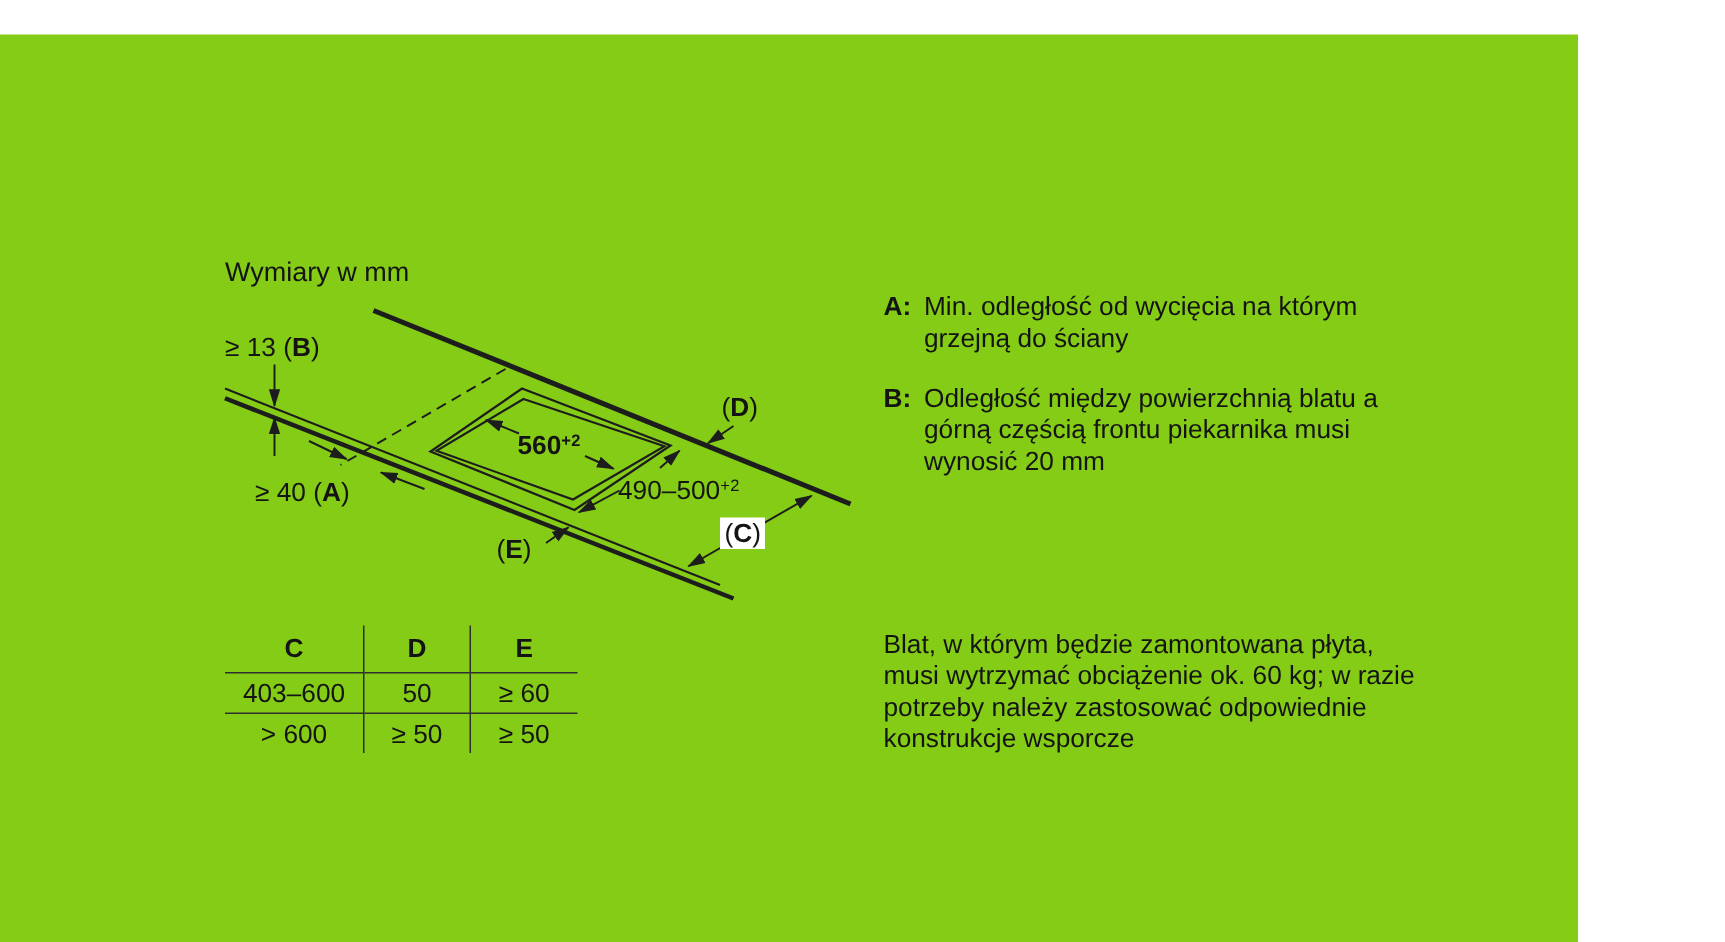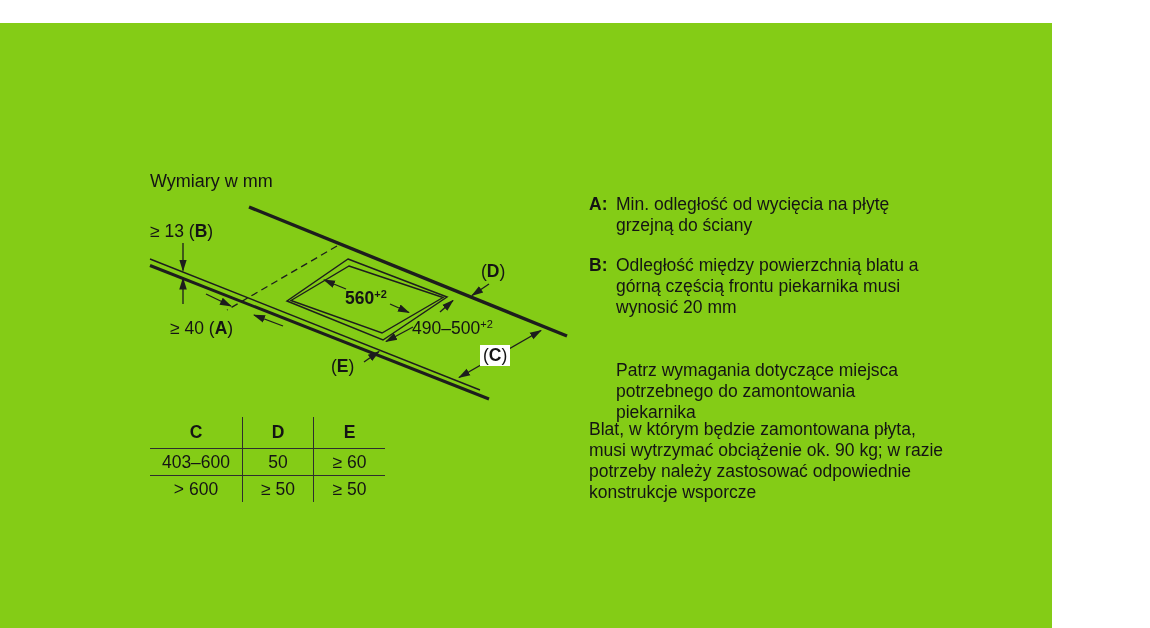--- a/index.html
+++ b/index.html
@@ -101,37 +101,32 @@
     <div class="cell vline hline">50</div>
     <div class="cell hline">≥ 60</div>
 
     <div class="cell vline">&gt; 600</div>
     <div class="cell vline">≥ 50</div>
     <div class="cell">≥ 50</div>
   </div>
 
   <div class="note-block" style="left:589px;top:171px;">
     <span class="note-label">A:</span>
-    <div class="note-text">Min. odległość od wycięcia na płytę
+    <div class="note-text">Min. odległość od wycięcia na którym
 grzejną do ściany</div>
   </div>
 
   <div class="note-block" style="left:589px;top:232px;">
     <span class="note-label">B:</span>
     <div class="note-text">Odległość między powierzchnią blatu a
 górną częścią frontu piekarnika musi
 wynosić 20 mm</div>
   </div>
 
-  <div class="note-block" style="left:616px;top:337px;">
-    <div class="note-text">Patrz wymagania dotyczące miejsca
-potrzebnego do zamontowania
-piekarnika</div>
-  </div>
 
   <div class="note-block" style="left:589px;top:396px;">
     <div class="note-text">Blat, w którym będzie zamontowana płyta,
-musi wytrzymać obciążenie ok. 90 kg; w razie
+musi wytrzymać obciążenie ok. 60 kg; w razie
 potrzeby należy zastosować odpowiednie
 konstrukcje wsporcze</div>
   </div>
 
 </div>
 
 </body></html>

